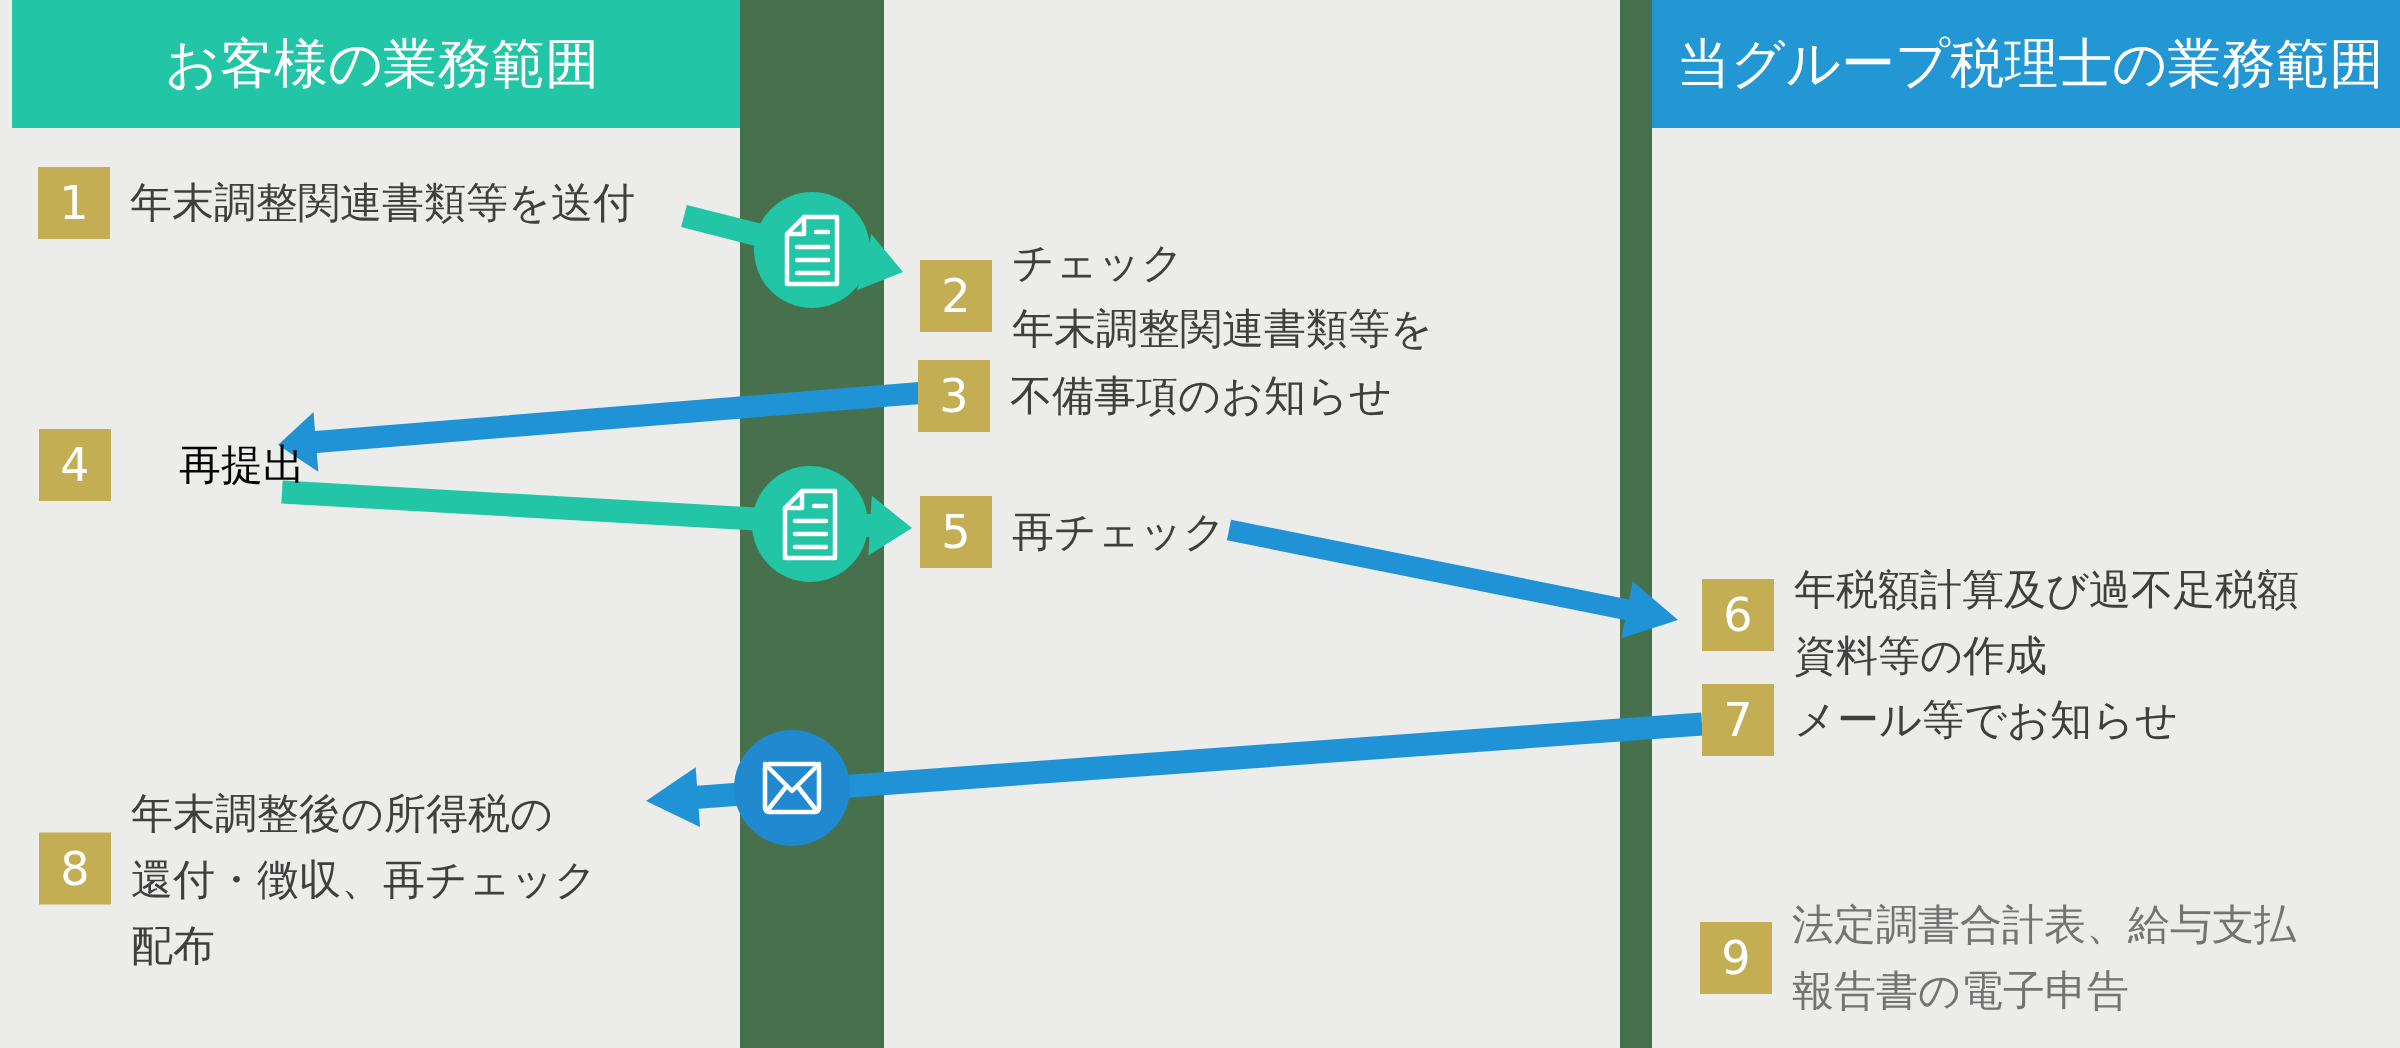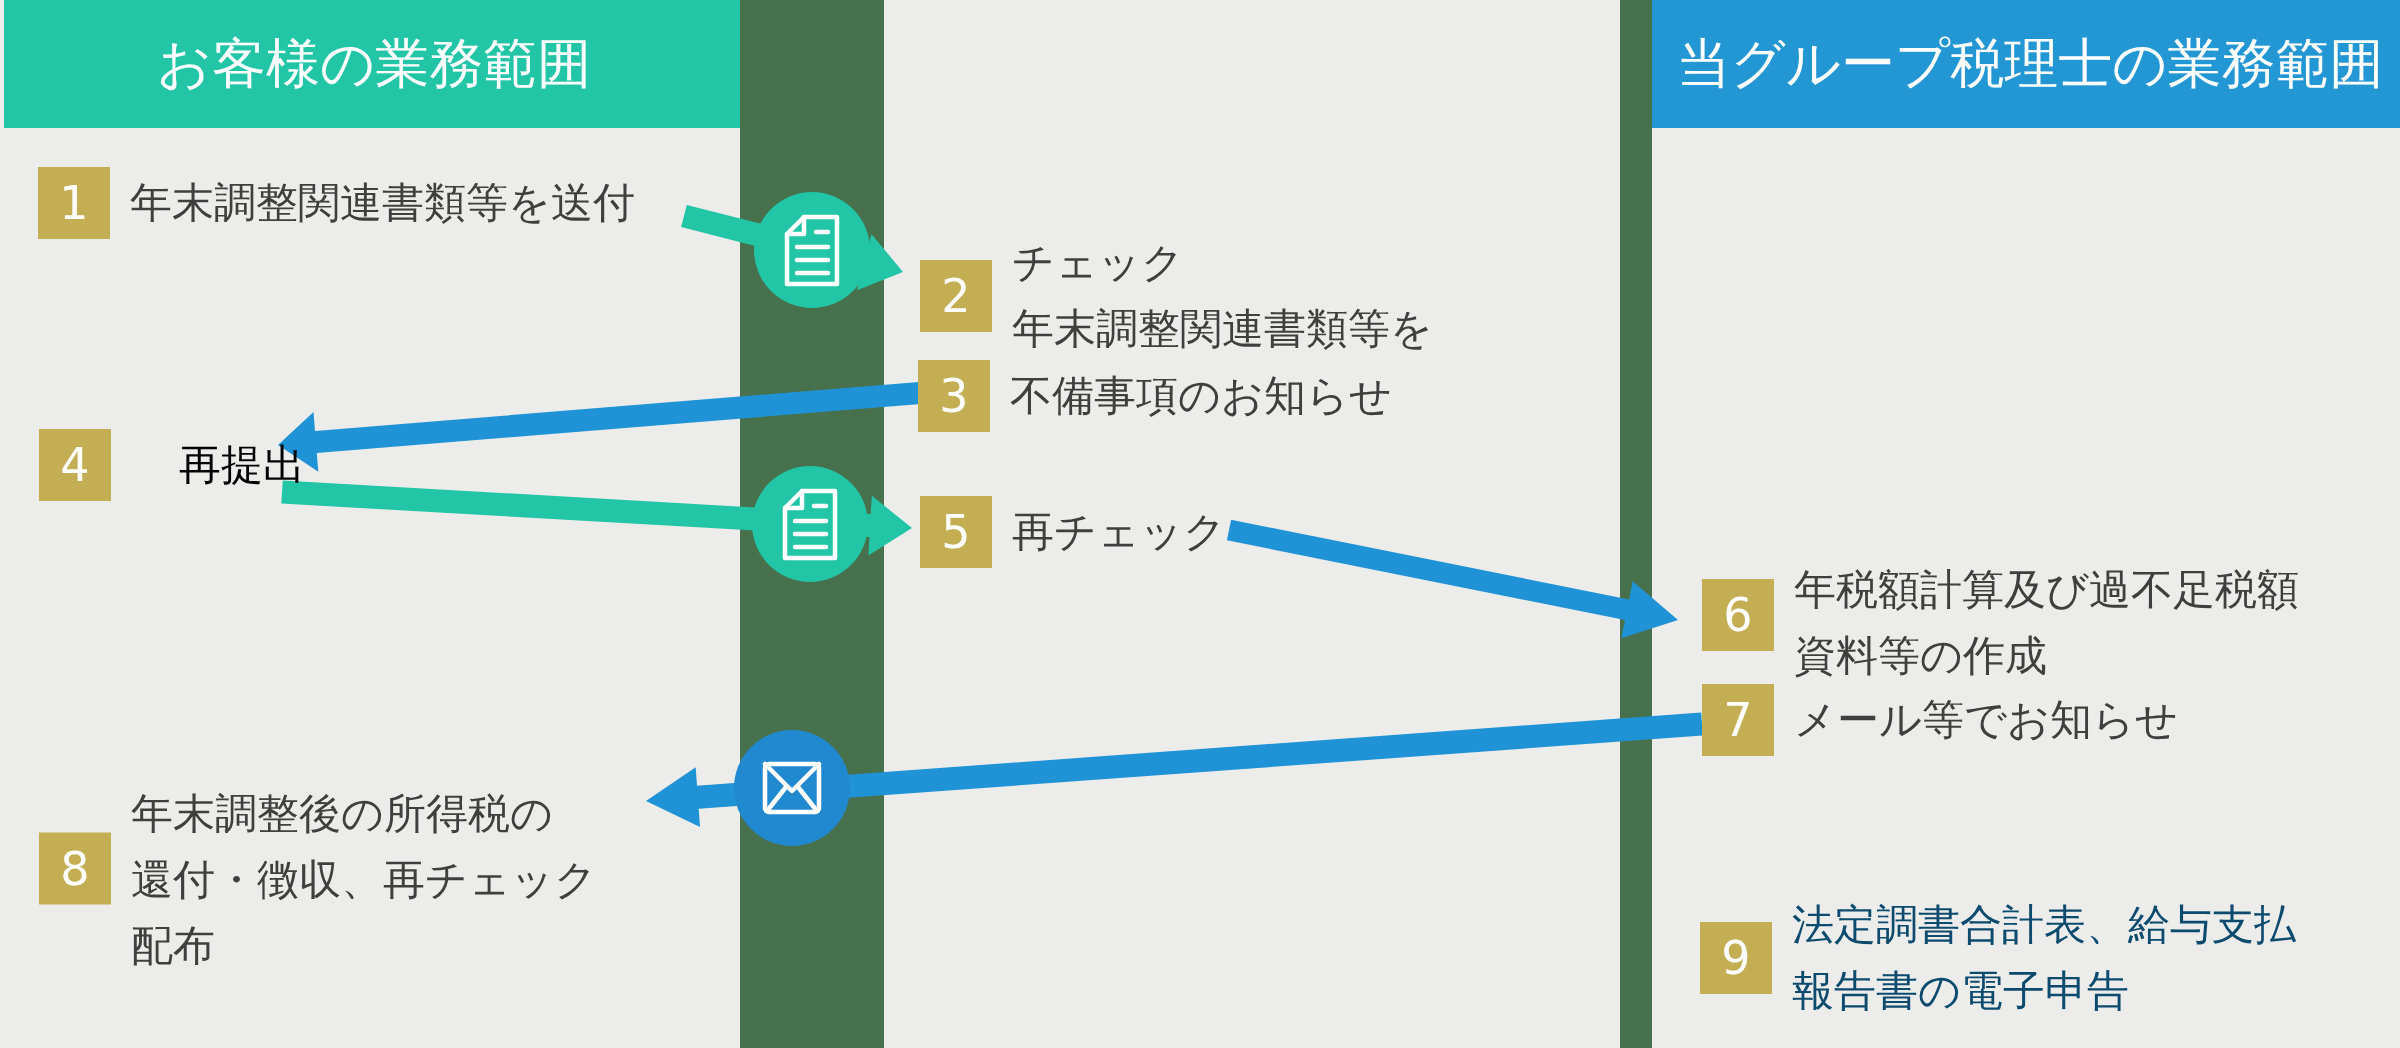--- a/index.html
+++ b/index.html
@@ -7,21 +7,21 @@
     position:relative;width:2400px;height:1048px;overflow:hidden;
     background:#ececeb;
     font-family:"DejaVu Sans","Liberation Sans",sans-serif;
   }
   
   .hdr{
     position:absolute;top:0;height:128px;z-index:1;
     display:flex;align-items:center;justify-content:center;
     color:#ffffff;font-size:54px;white-space:nowrap;
   }
-  #hdr-customer{left:4px;width:740px;}
+  #hdr-customer{left:12px;width:740px;}
   #hdr-company{left:884px;width:736px;}
   #hdr-company-filler{position:absolute;top:0;left:1620px;width:40px;height:128px;z-index:1;}
   #hdr-tax{left:1660px;width:740px;}
   
   .vbar{position:absolute;top:0;bottom:0;z-index:2;}
   #vbar-1{left:740px;width:144px;}
   #vbar-2{left:1620px;width:32px;}
   
   #flow-layer{position:absolute;left:0;top:0;z-index:3;}
   
@@ -156,19 +156,19 @@
     <div class="badge" style="background: rgb(196, 174, 84);">8</div>
     <div class="stext" style="color: rgb(63, 63, 63); margin-top: 23px;">
       <div>年末調整後の所得税の</div>
       <div>還付・徴収、再チェック</div>
       <div>配布</div>
     </div>
   </div>
 
   <div class="step" id="step-9">
     <div class="badge" style="background: rgb(196, 174, 84);">9</div>
-    <div class="stext" style="color: #0c4a6e;">
+    <div class="stext" style="color: #737373;">
       <div>法定調書合計表、給与支払</div>
       <div>報告書の電子申告</div>
     </div>
   </div>
 
 </div>
 
 </body></html>

